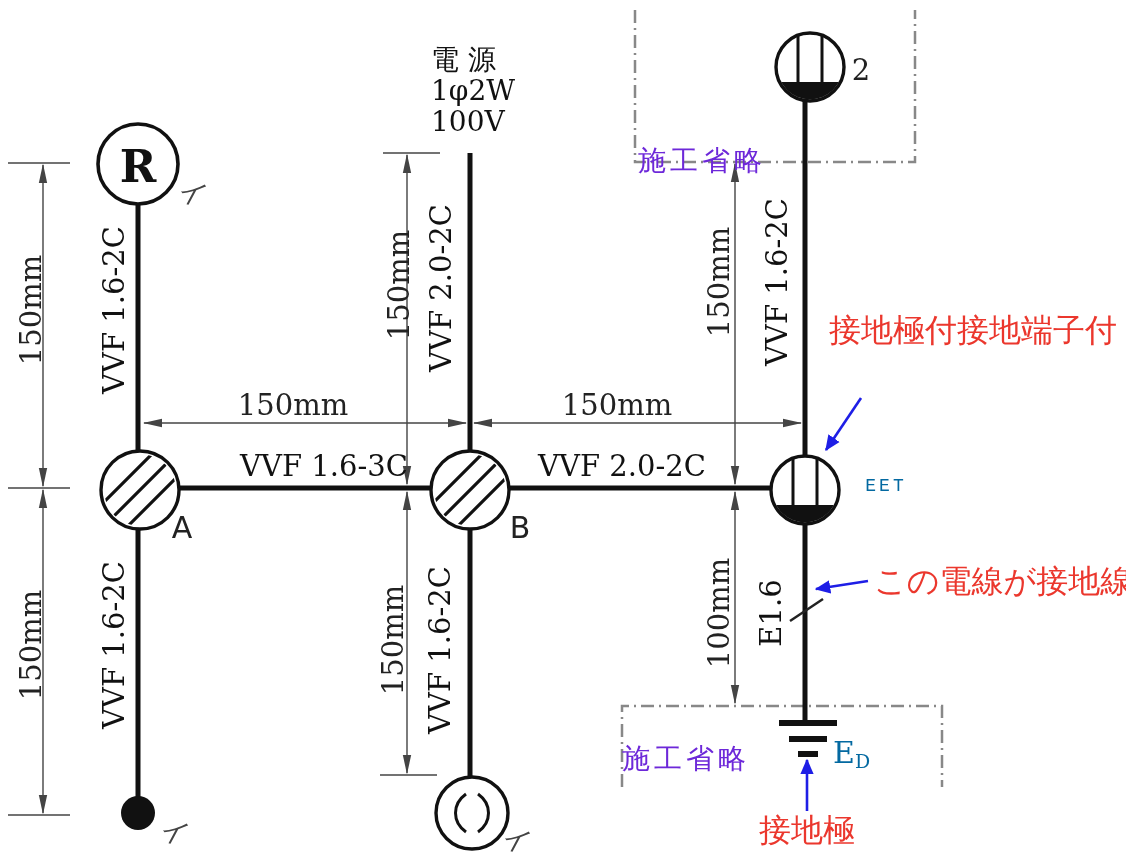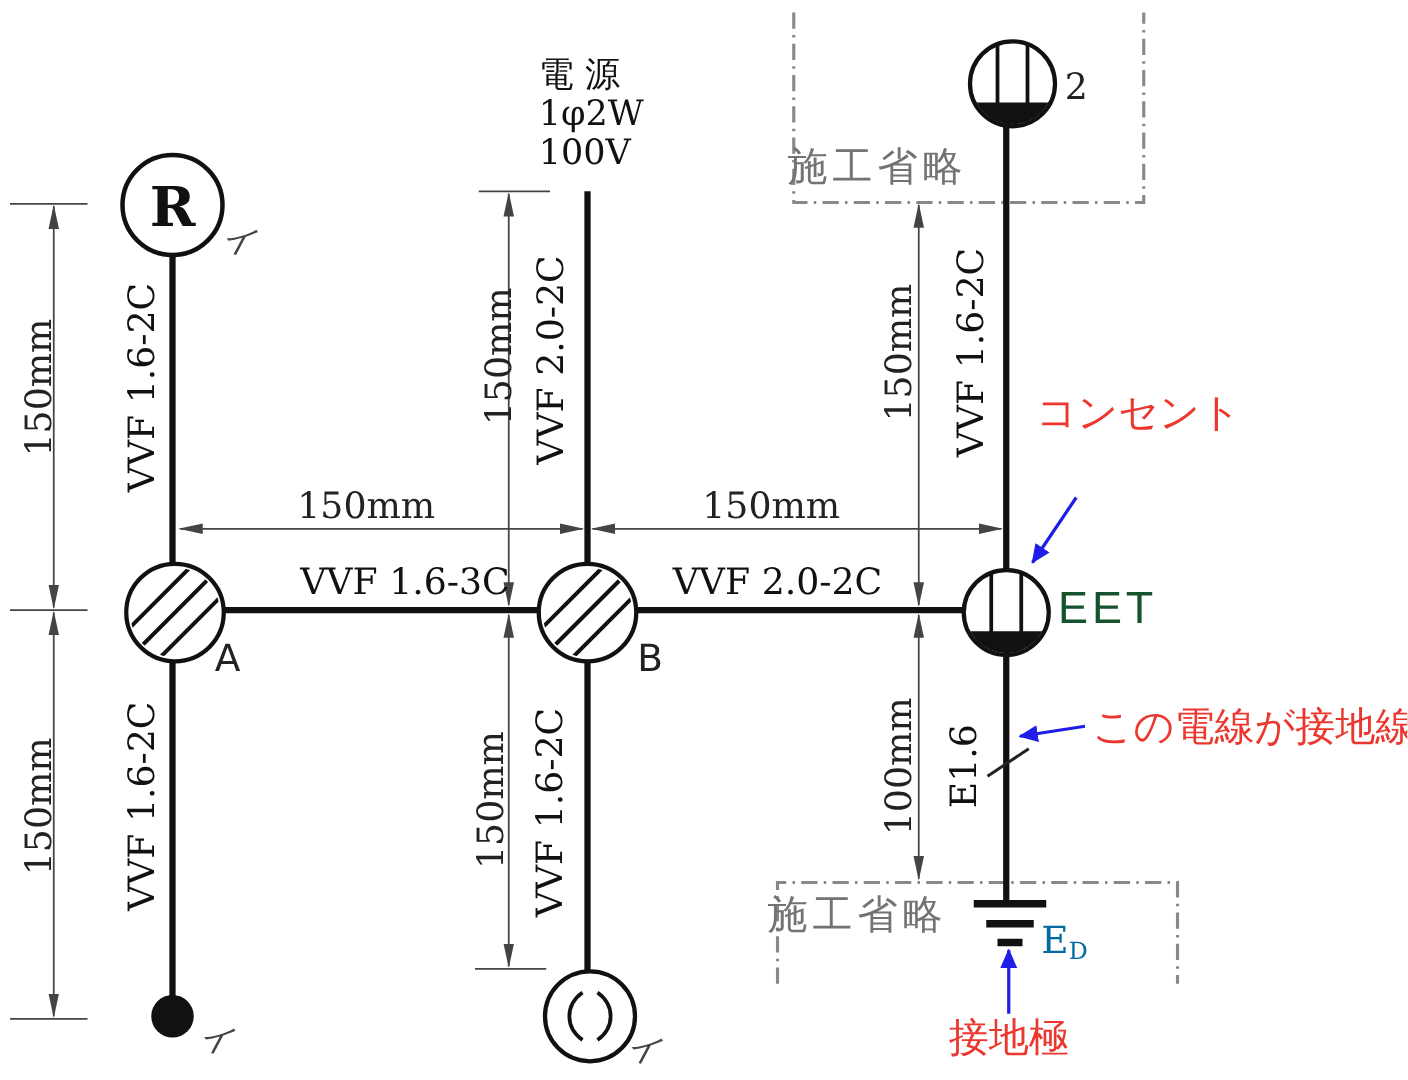--- a/index.html
+++ b/index.html
@@ -6,24 +6,24 @@
   .stage{position:relative;width:1126px;height:864px;background:#fff;overflow:hidden;
          font-family:"DejaVu Serif", serif;}
   svg{position:absolute;left:0;top:0;}
   .lbl{position:absolute;white-space:nowrap;transform:translate(-50%,-50%);color:#111;
        font-size:29px;line-height:1;}
   .vlbl{position:absolute;white-space:nowrap;transform:translate(-50%,-50%) rotate(-90deg);
         color:#111;font-size:29px;line-height:1;}
   .dimtxt{color:#222;}
   .kata{font-style:italic;color:#444;font-size:27px;transform:translate(-50%,-50%) rotate(14deg);}
   .devletter{font-family:"DejaVu Sans", sans-serif;font-size:30px;color:#222;}
-  .eet{font-family:Liberation Sans, sans-serif;font-size:36px;letter-spacing:3px;color:#14532d;}
+  .eet{font-family:Liberation Mono, monospace;font-size:18px;letter-spacing:3px;color:#0369a1;}
   .rletter{font-size:44px;font-weight:600;color:#111;}
   .num2{font-size:29px;color:#222;}
-  .omit{color:#737373;letter-spacing:4px;font-size:32px;}
+  .omit{color:#6d28d9;letter-spacing:4px;font-size:28px;margin-top:28px;}
   .red{position:absolute;color:#eb372d;font-family:"DejaVu Sans", sans-serif;
        font-size:32px;line-height:44px;white-space:nowrap;}
   .power{position:absolute;left:431px;top:44px;font-size:28px;line-height:31px;color:#111;}
   .edlbl{position:absolute;left:833px;top:735px;color:#0369a1;font-size:30px;}
   .edlbl .sub{font-size:19px;vertical-align:-5px;}
 </style>
 </head>
 <body>
 
 <div class="stage">
@@ -165,18 +165,18 @@
 <div class="vlbl dimtxt" style="left:31px;top:645px;">150mm</div>
 <div class="vlbl dimtxt" style="left:399px;top:285px;">150mm</div>
 <div class="vlbl dimtxt" style="left:393px;top:640px;">150mm</div>
 <div class="vlbl dimtxt" style="left:719px;top:282px;">150mm</div>
 <div class="vlbl dimtxt" style="left:719px;top:613px;">100mm</div>
 
 <div class="lbl omit" style="left:702px;top:133px;">施工省略</div>
 <div class="lbl omit" style="left:686px;top:731px;">施工省略</div>
 
 <div class="red" style="left:829px;top:308px;">
-  <div>コンセント</div>
+  <div>接地極付接地端子付</div>
 </div>
 <div class="red" style="left:874px;top:559px;">この電線が接地線</div>
 <div class="red" style="left:759px;top:808px;text-align:right;">接地極</div>
 
 </div>
 
 </body></html>

